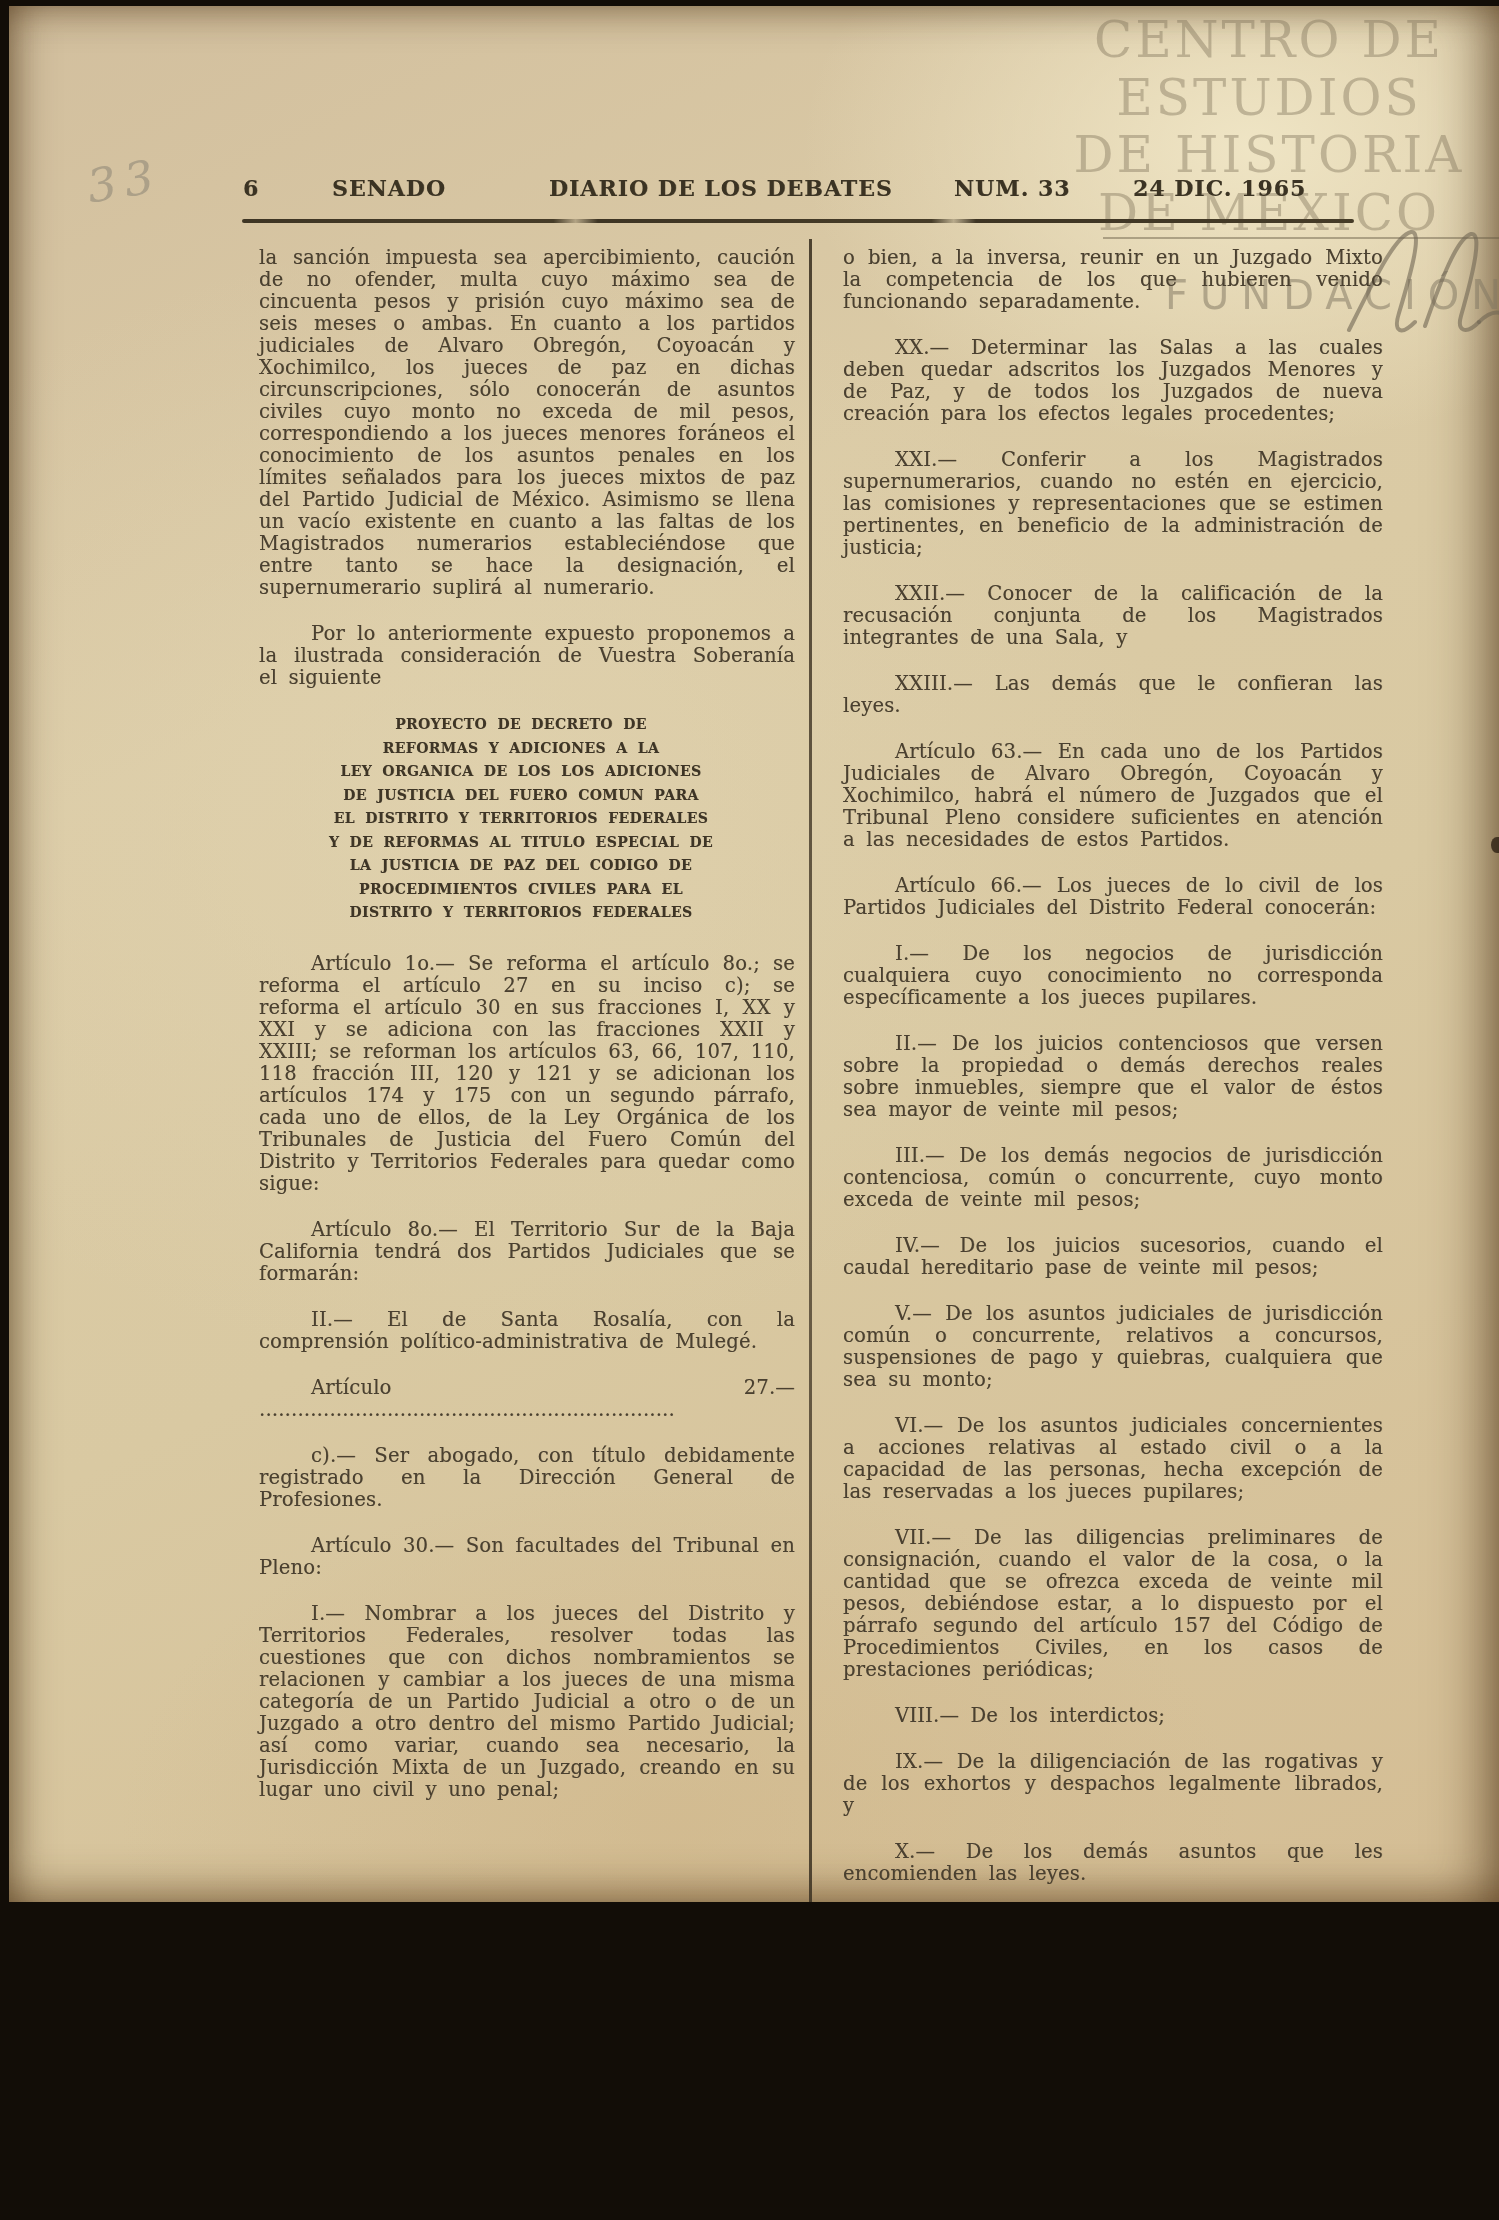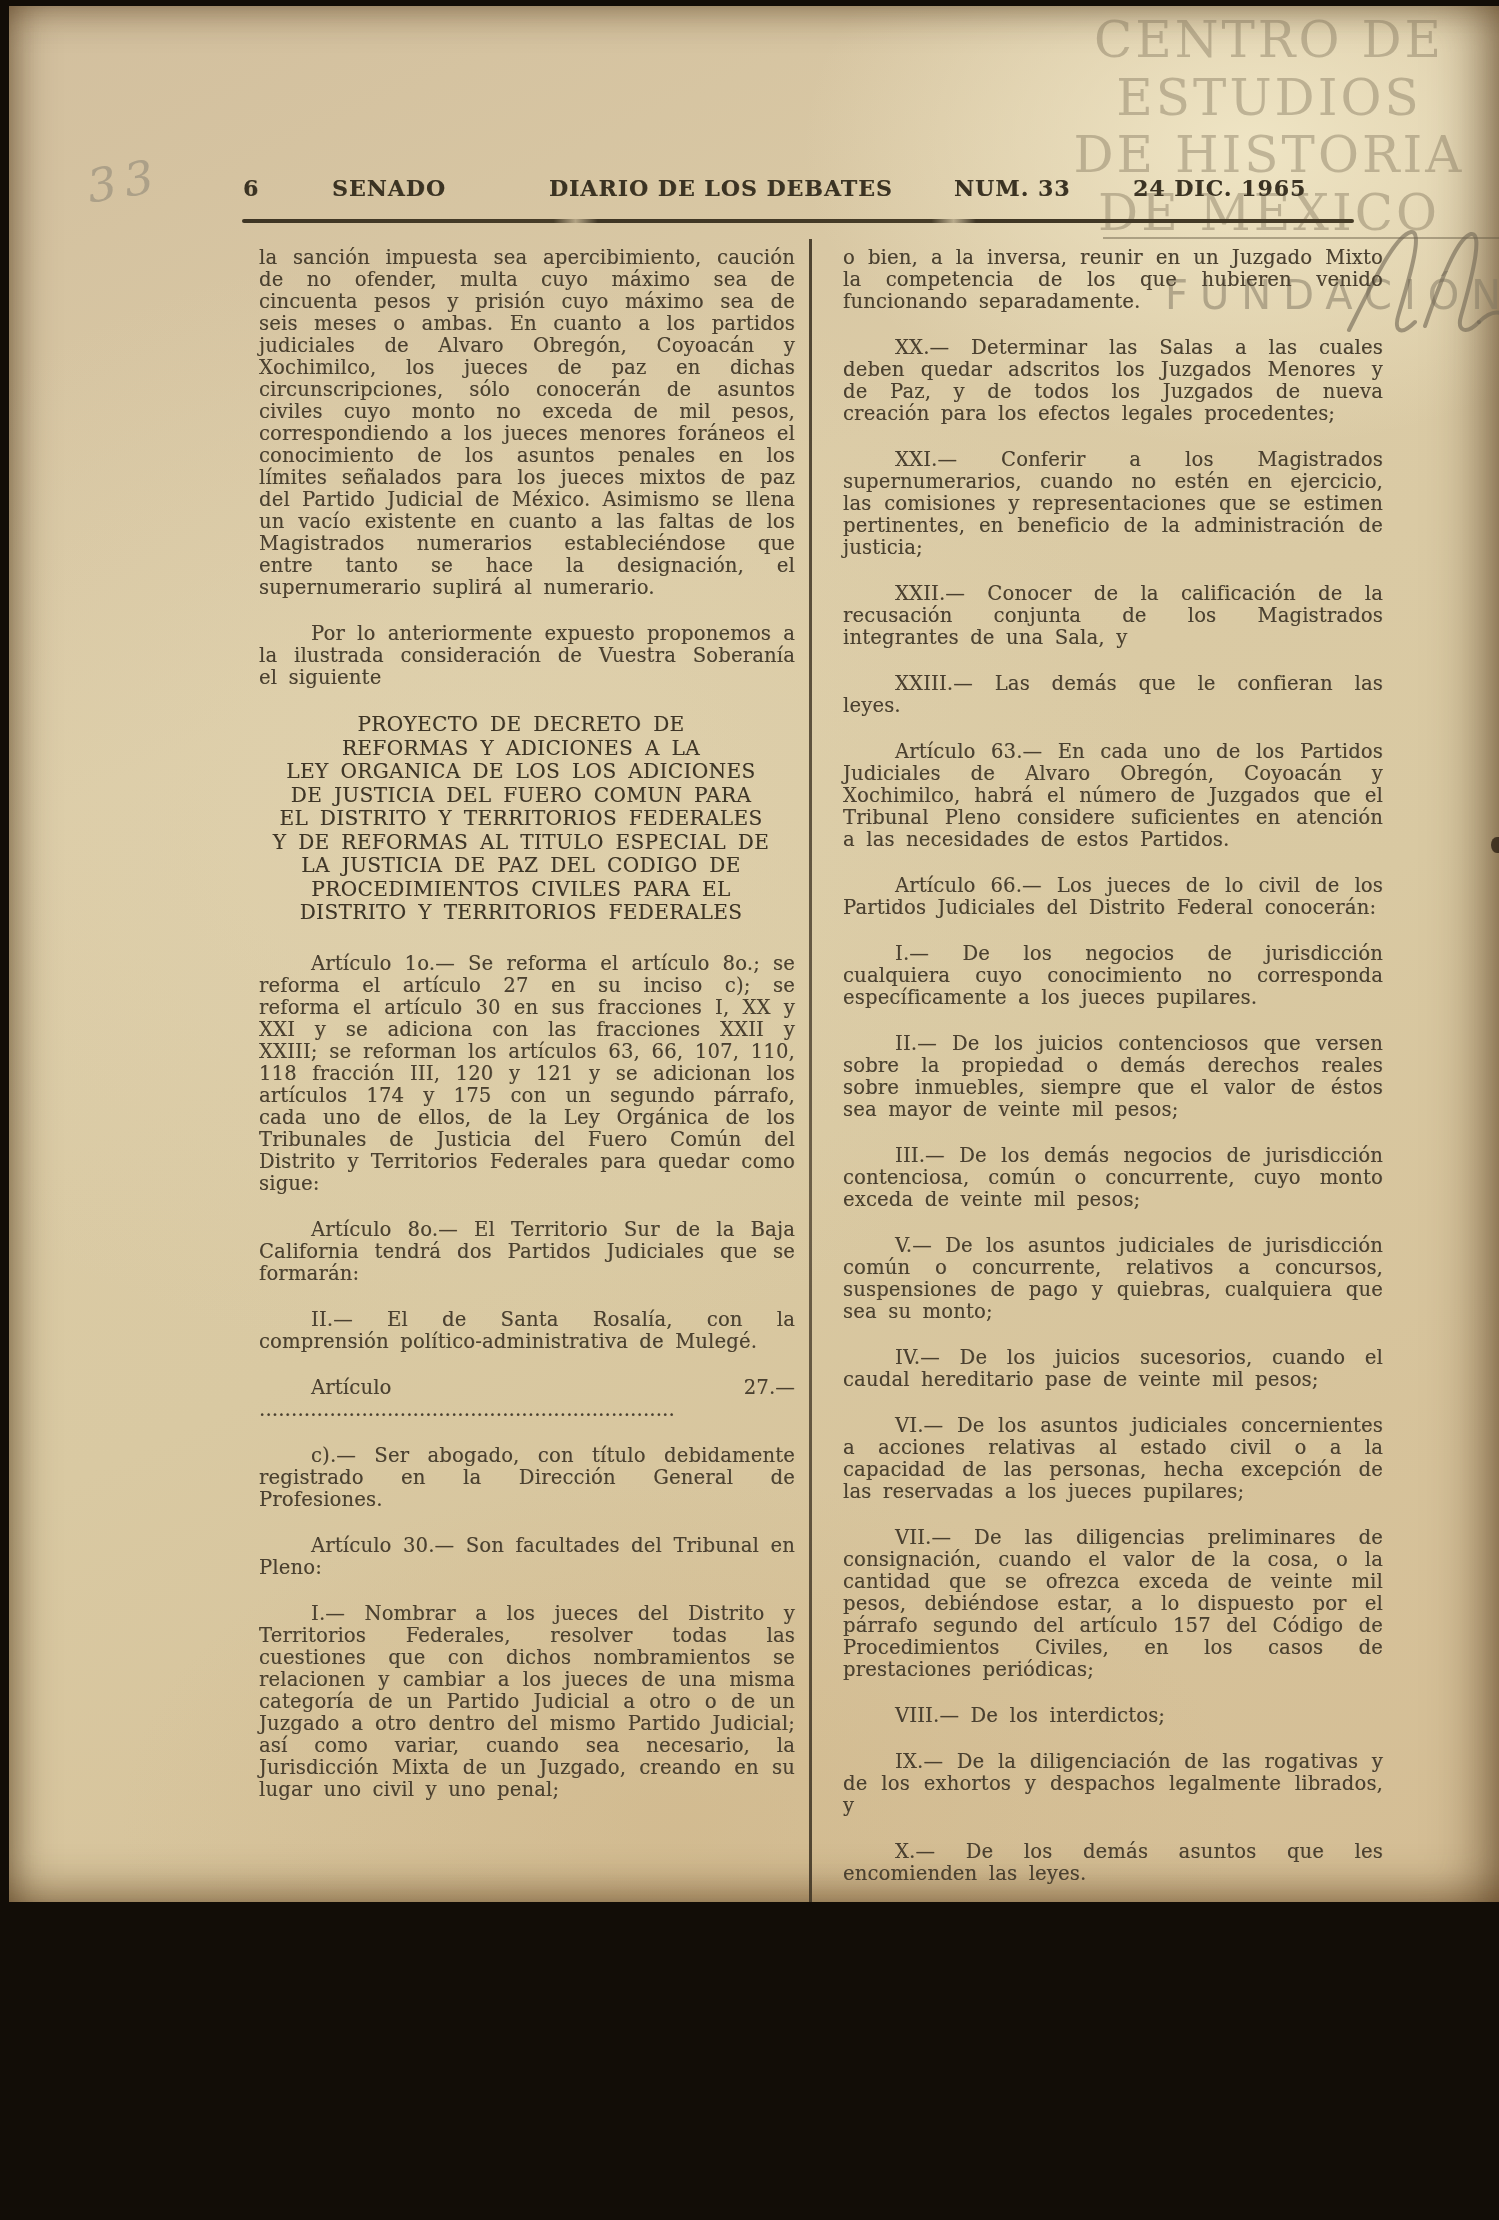--- a/index.html
+++ b/index.html
@@ -41,21 +41,21 @@
   
   .divider{position:absolute;left:800px;top:233px;width:3px;height:1757px;
       background:linear-gradient(180deg,rgba(62,52,36,0.9),rgba(72,60,42,0.75) 55%,rgba(62,52,36,0.9));}
   .col{position:absolute;top:241px;font-size:19.5px;line-height:22px;
       color:#4a4030;text-align:justify;word-spacing:5px;letter-spacing:0.2px;
       text-shadow:0.35px 0.35px 0.55px rgba(66,56,38,0.4);}
   .col-left{left:238px;width:548px;}
   .col-right{left:822px;width:552px;}
   .para{margin:0 0 24px 12px;text-indent:52px;}
   .para.flush{text-indent:0;}
-  .decree{margin:20px 0 28px 0;font-weight:normal;font-size:20px;line-height:23.5px;
+  .decree{margin:20px 0 28px 0;font-weight:bold;font-size:14px;line-height:23.5px;
       text-align:center;letter-spacing:0.4px;color:#3e3526;}
 </style>
 </head>
 <body>
 
 <div class="stage">
   <div class="page">
 
     <div class="wm">
       <div>CENTRO DE</div>
@@ -112,22 +112,22 @@
       <p class="para flush">o bien, a la inversa, reunir en un Juzgado Mixto la competencia de los que hubieren venido funcionando separadamente.</p>
       <p class="para">XX.— Determinar las Salas a las cuales deben quedar adscritos los Juzgados Menores y de Paz, y de todos los Juzgados de nueva creación para los efectos legales procedentes;</p>
       <p class="para">XXI.— Conferir a los Magistrados supernumerarios, cuando no estén en ejercicio, las comisiones y representaciones que se estimen pertinentes, en beneficio de la administración de justicia;</p>
       <p class="para">XXII.— Conocer de la calificación de la recusación conjunta de los Magistrados integrantes de una Sala, y</p>
       <p class="para">XXIII.— Las demás que le confieran las leyes.</p>
       <p class="para">Artículo 63.— En cada uno de los Partidos Judiciales de Alvaro Obregón, Coyoacán y Xochimilco, habrá el número de Juzgados que el Tribunal Pleno considere suficientes en atención a las necesidades de estos Partidos.</p>
       <p class="para">Artículo 66.— Los jueces de lo civil de los Partidos Judiciales del Distrito Federal conocerán:</p>
       <p class="para">I.— De los negocios de jurisdicción cualquiera cuyo conocimiento no corresponda específicamente a los jueces pupilares.</p>
       <p class="para">II.— De los juicios contenciosos que versen sobre la propiedad o demás derechos reales sobre inmuebles, siempre que el valor de éstos sea mayor de veinte mil pesos;</p>
       <p class="para">III.— De los demás negocios de jurisdicción contenciosa, común o concurrente, cuyo monto exceda de veinte mil pesos;</p>
+      <p class="para">IV.— De los juicios sucesorios, cuando el caudal hereditario pase de veinte mil pesos;</p>
       <p class="para">V.— De los asuntos judiciales de jurisdicción común o concurrente, relativos a concursos, suspensiones de pago y quiebras, cualquiera que sea su monto;</p>
-      <p class="para">IV.— De los juicios sucesorios, cuando el caudal hereditario pase de veinte mil pesos;</p>
       <p class="para">VI.— De los asuntos judiciales concernientes a acciones relativas al estado civil o a la capacidad de las personas, hecha excepción de las reservadas a los jueces pupilares;</p>
       <p class="para">VII.— De las diligencias preliminares de consignación, cuando el valor de la cosa, o la cantidad que se ofrezca exceda de veinte mil pesos, debiéndose estar, a lo dispuesto por el párrafo segundo del artículo 157 del Código de Procedimientos Civiles, en los casos de prestaciones periódicas;</p>
       <p class="para">VIII.— De los interdictos;</p>
       <p class="para">IX.— De la diligenciación de las rogativas y de los exhortos y despachos legalmente librados, y</p>
       <p class="para">X.— De los demás asuntos que les encomienden las leyes.</p>
     </div>
 
   </div>
 </div>
 

